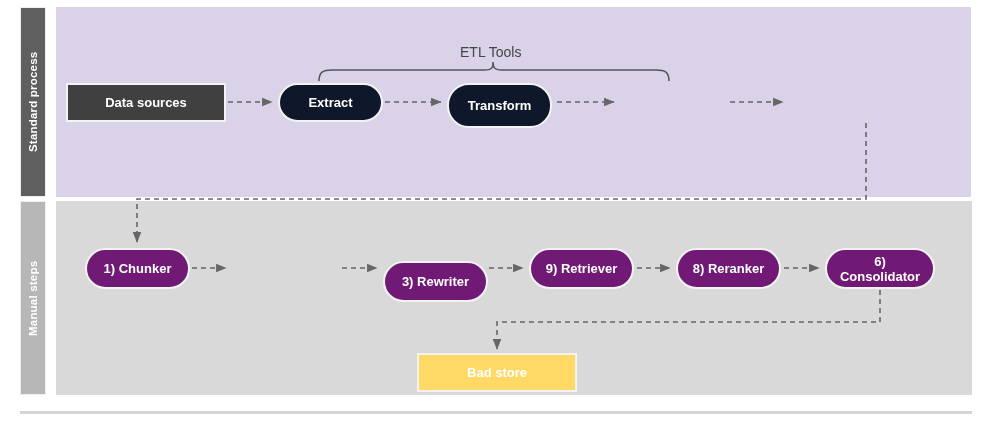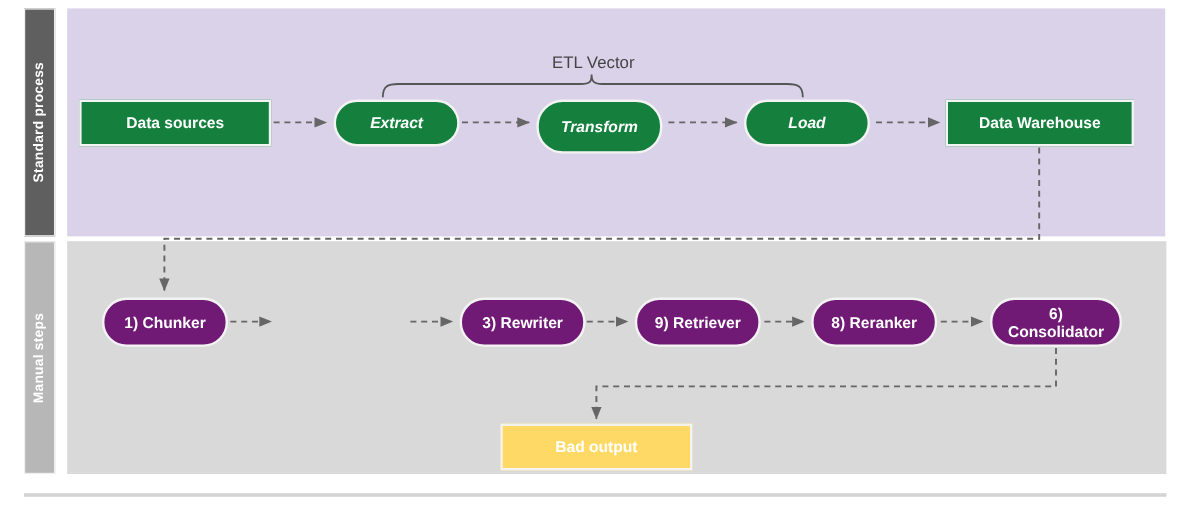--- a/index.html
+++ b/index.html
@@ -84,27 +84,26 @@
     justify-content: center;
     text-align: center;
     color: #ffffff;
     font-weight: bold;
     font-size: 13px;
     line-height: 15px;
     border: 2px solid #f3f3f3;
     padding: 0 6px;
   }
   .node.rect-gray {
-    background: #15803d;
+    background: #404040;
     border-radius: 0;
   }
   .node.pill-magenta {
-    background: #15803d;
+    background: #0f172a;
     border-radius: 22px;
-    font-style: italic;
   }
   .node.pill-gray {
     background: #701a75;
     border-radius: 22px;
   }
   .node.rect-yellow {
     background: #ffd966;
     border-radius: 0;
   }
 
@@ -165,38 +164,36 @@
       <line x1="637" y1="268" x2="670" y2="268" marker-end="url(#arrowhead)"></line>
       <line x1="784" y1="268" x2="819" y2="268" marker-end="url(#arrowhead)"></line>
 
       <path d="M880,290 L880,322 L497,322 L497,349" marker-end="url(#arrowhead)"></path>
     </g>
 
     <path d="M319,81 C319,72 323,70 332,70 L484,70 C492,70 493,68 493,62
              C493,68 495,70 502,70 L656,70 C665,70 669,72 669,81" stroke="#555555" stroke-width="1.5" fill="none"></path>
   </svg>
 
-  <div class="bracket-label" style="left:460px; top:44px;">ETL Vector</div>
+  <div class="bracket-label" style="left:460px; top:44px;">ETL Tools</div>
 
   <div class="node rect-gray" style="left:66px; top:83px; width:160px; height:39px;">Data sources</div>
 
   <div class="node pill-magenta" style="left:278px; top:83px; width:105px; height:39px;">Extract</div>
 
   <div class="node pill-magenta" style="left:447px; top:83px; width:105px; height:45px;">Transform</div>
 
-  <div class="node pill-magenta" style="left:620px; top:83px; width:105px; height:39px;">Load</div>
 
-  <div class="node rect-gray" style="left:788px; top:83px; width:157px; height:39px;">Data Warehouse</div>
 
   <div class="node pill-gray" style="left:85px; top:248px; width:105px; height:41px;">1) Chunker</div>
 
 
-  <div class="node pill-gray" style="left:383px; top:248px; width:105px; height:41px;">3) Rewriter</div>
+  <div class="node pill-gray" style="left:383px; top:261px; width:105px; height:41px;">3) Rewriter</div>
 
   <div class="node pill-gray" style="left:529px; top:248px; width:105px; height:41px;">9) Retriever</div>
 
   <div class="node pill-gray" style="left:676px; top:248px; width:105px; height:41px;">8) Reranker</div>
 
   <div class="node pill-gray" style="left:825px; top:248px; width:110px; height:41px;">6) Consolidator</div>
 
-  <div class="node rect-yellow" style="left:417px; top:353px; width:160px; height:39px;">Bad output</div>
+  <div class="node rect-yellow" style="left:417px; top:353px; width:160px; height:39px;">Bad store</div>
 
 </div>
 
 </body></html>

